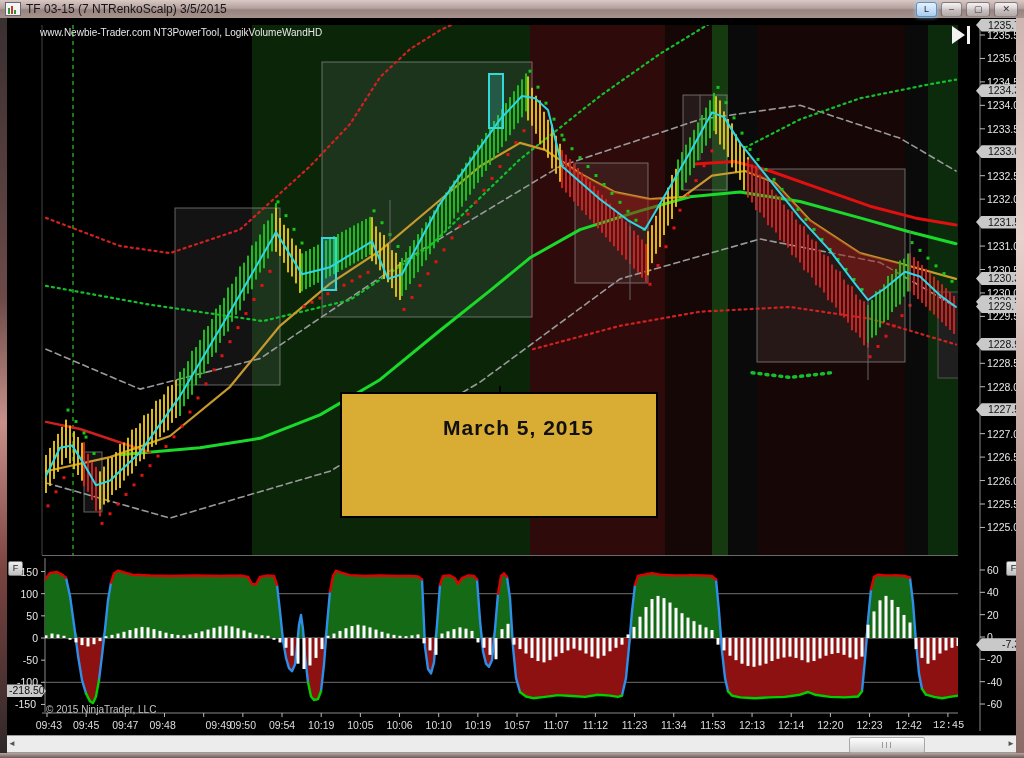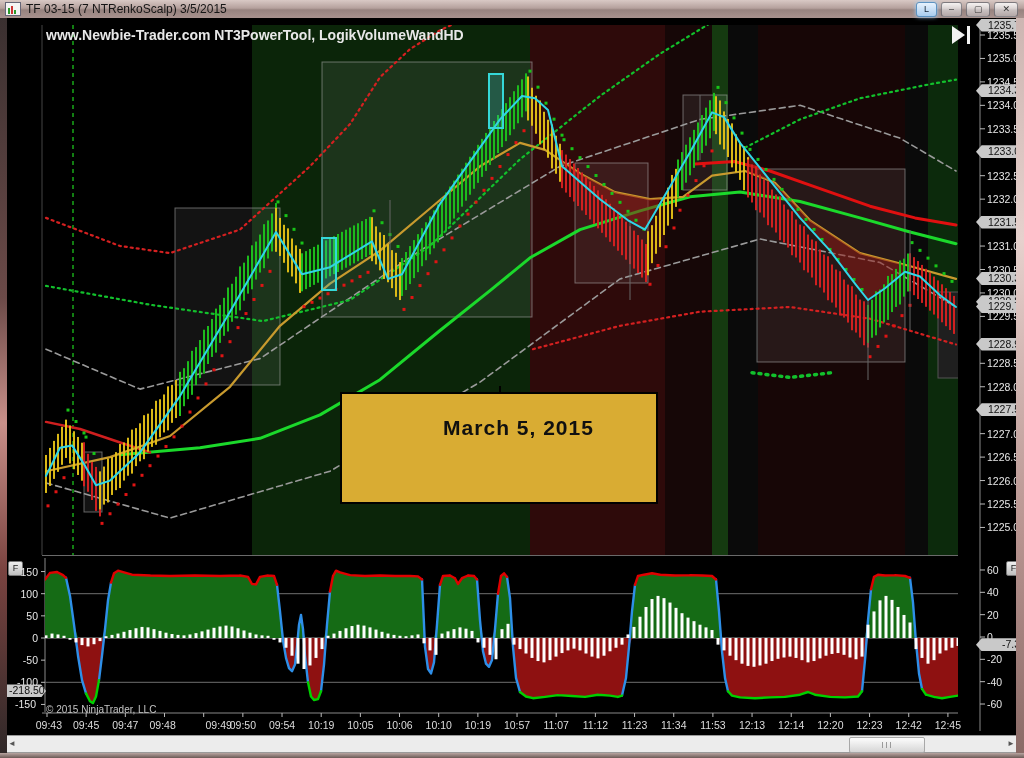--- a/index.html
+++ b/index.html
@@ -24,25 +24,25 @@
     background:linear-gradient(180deg,#3a3030,#6b4a48 38%,#c9908a 55%,#7a4340 75%,#2f2828);}
   #right-border{position:absolute;right:0;top:18px;width:8px;height:736px;
     background:linear-gradient(180deg,#cdb6b2,#e6d1cd 30%,#b89490 70%,#8a6a66);}
   #bottom-border{position:absolute;left:0;top:753px;width:1024px;height:5px;
     background:linear-gradient(180deg,#b8a4a0,#6b5a56);}
   
   .axlab{position:absolute;color:#e6e6e6;font-size:10.5px;white-space:nowrap;}
   .badge{position:absolute;left:976px;width:47px;height:13px;background:#c9c9c9;color:#111;
     font-size:10.5px;line-height:13px;text-align:right;padding-right:3px;box-sizing:border-box;
     clip-path:polygon(0 50%,12% 0,100% 0,100% 100%,12% 100%);}
-  #watermark{position:absolute;left:46px;top:27px;color:#e8e8e8;font-size:14px;font-weight:bold;}
+  #watermark{position:absolute;left:40px;top:27px;color:#e8e8e8;font-size:10px;}
   #copyright{position:absolute;left:46px;top:704px;color:#c4c4c4;font-size:10px;}
   .fbtn{position:absolute;width:13px;height:13px;background:linear-gradient(180deg,#efefef,#bfbfbf);
     border:1px solid #777;border-radius:2px;font-size:9px;line-height:12px;text-align:center;color:#222;}
-  #anno{position:absolute;left:340px;top:392px;width:318px;height:112px;background:#d9ac33;
+  #anno{position:absolute;left:340px;top:392px;width:318px;height:126px;background:#d9ac33;
     border:2px solid #000;box-sizing:border-box;text-align:center;color:#101010;padding-left:39px;}
   #anno:before{content:"";position:absolute;left:50%;top:-8px;width:2px;height:7px;background:#000;}
   #anno .l1{margin-top:22px;font-size:21px;font-weight:bold;letter-spacing:1px;}
   #anno .l2{margin-top:26px;font-size:21px;font-weight:bold;letter-spacing:1px;}
   #playbtn{position:absolute;left:952px;top:26px;width:24px;height:18px;}
   #playbtn .tri{position:absolute;left:0;top:0;width:0;height:0;border-left:13px solid #f2f2f2;
     border-top:9px solid transparent;border-bottom:9px solid transparent;}
   #playbtn .bar{position:absolute;left:15px;top:0;width:3px;height:18px;background:#f2f2f2;}
   
   #hscroll{position:absolute;left:2px;top:735px;width:1019px;height:18px;background:#ececec;
@@ -784,21 +784,21 @@
       <div class="axlab " style="left: 541.21px; top: 719px; width: 30px; text-align: center; color: rgb(221, 221, 221);">11:07</div>
       <div class="axlab " style="left: 580.38px; top: 719px; width: 30px; text-align: center; color: rgb(221, 221, 221);">11:12</div>
       <div class="axlab " style="left: 619.55px; top: 719px; width: 30px; text-align: center; color: rgb(221, 221, 221);">11:23</div>
       <div class="axlab " style="left: 658.72px; top: 719px; width: 30px; text-align: center; color: rgb(221, 221, 221);">11:34</div>
       <div class="axlab " style="left: 697.89px; top: 719px; width: 30px; text-align: center; color: rgb(221, 221, 221);">11:53</div>
       <div class="axlab " style="left: 737.06px; top: 719px; width: 30px; text-align: center; color: rgb(221, 221, 221);">12:13</div>
       <div class="axlab " style="left: 776.23px; top: 719px; width: 30px; text-align: center; color: rgb(221, 221, 221);">12:14</div>
       <div class="axlab " style="left: 815.4px; top: 719px; width: 30px; text-align: center; color: rgb(221, 221, 221);">12:20</div>
       <div class="axlab " style="left: 854.57px; top: 719px; width: 30px; text-align: center; color: rgb(221, 221, 221);">12:23</div>
       <div class="axlab " style="left: 893.74px; top: 719px; width: 30px; text-align: center; color: rgb(221, 221, 221);">12:42</div>
-      <div class="axlab " style="left: 932.91px; top: 719px; width: 30px; text-align: center; color: rgb(221, 221, 221);">12:45</div>
+      <div class="axlab " style="left: 932.91px; top: 719px; width: 30px; text-align: center; color: rgb(221, 221, 221); font-family: Liberation Mono, monospace;">12:45</div>
     </div>
 
   <div id="hscroll">
     <span class="scr-arrow" id="scr-left">◄</span>
     <span class="scr-arrow" id="scr-right">►</span>
     <span id="scr-thumb">
       <i style="left:32px"></i>
         <i style="left:36px"></i>
         <i style="left:40px"></i>
     </span>

